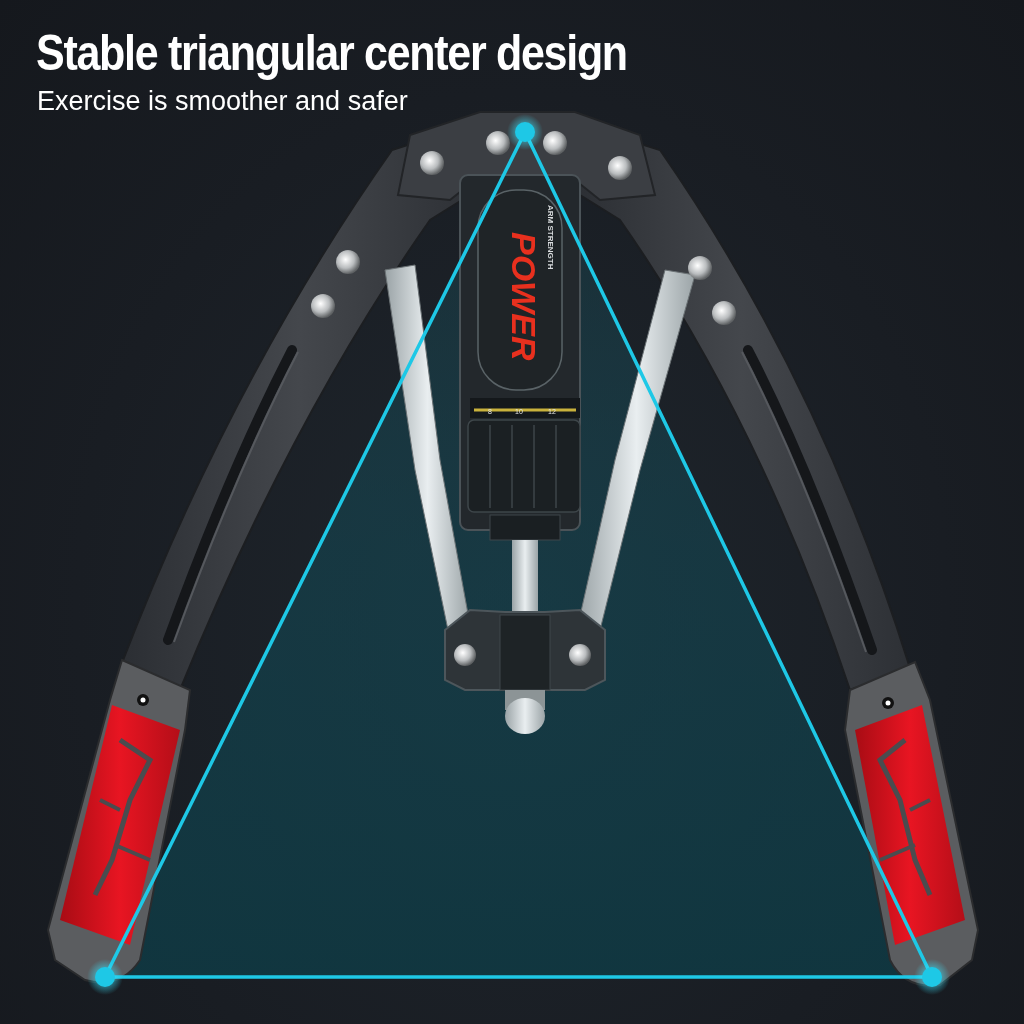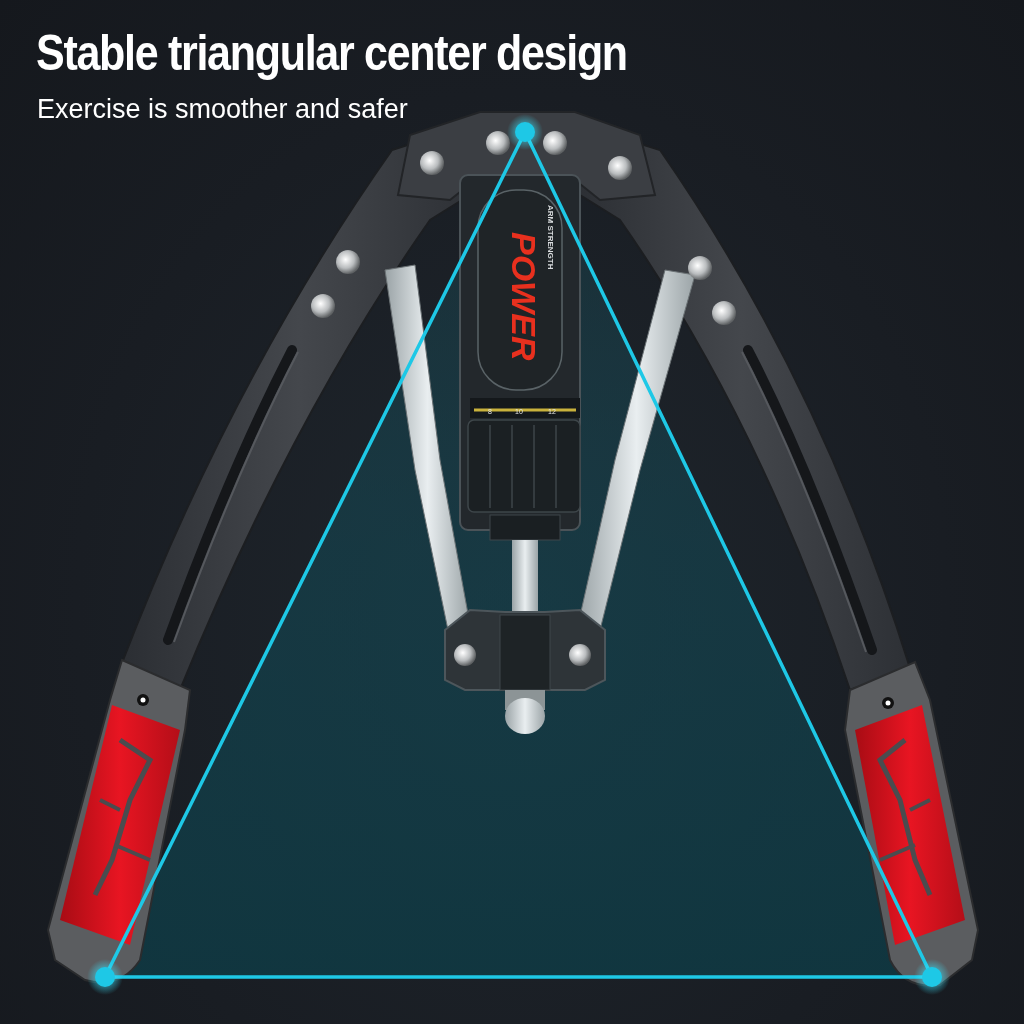--- a/index.html
+++ b/index.html
@@ -19,21 +19,21 @@
     font-family: "Liberation Sans", sans-serif;
     font-weight: 700;
     font-size: 50px;
     letter-spacing: -1.5px;
     transform: scaleX(0.86);
     transform-origin: left top;
     white-space: nowrap;
     line-height: 1;
   }
   .subline {
-    position: absolute; left: 37px; top: 96px;
+    position: absolute; left: 37px; top: 88px;
     color: #ffffff;
     font-family: "Liberation Sans", sans-serif;
     font-size: 27px;
     line-height: 1;
     white-space: nowrap;
   }
   svg.art { position: absolute; left: 0; top: 0; }
   .cyl-text {
     font-family: "Liberation Sans", sans-serif;
   }

